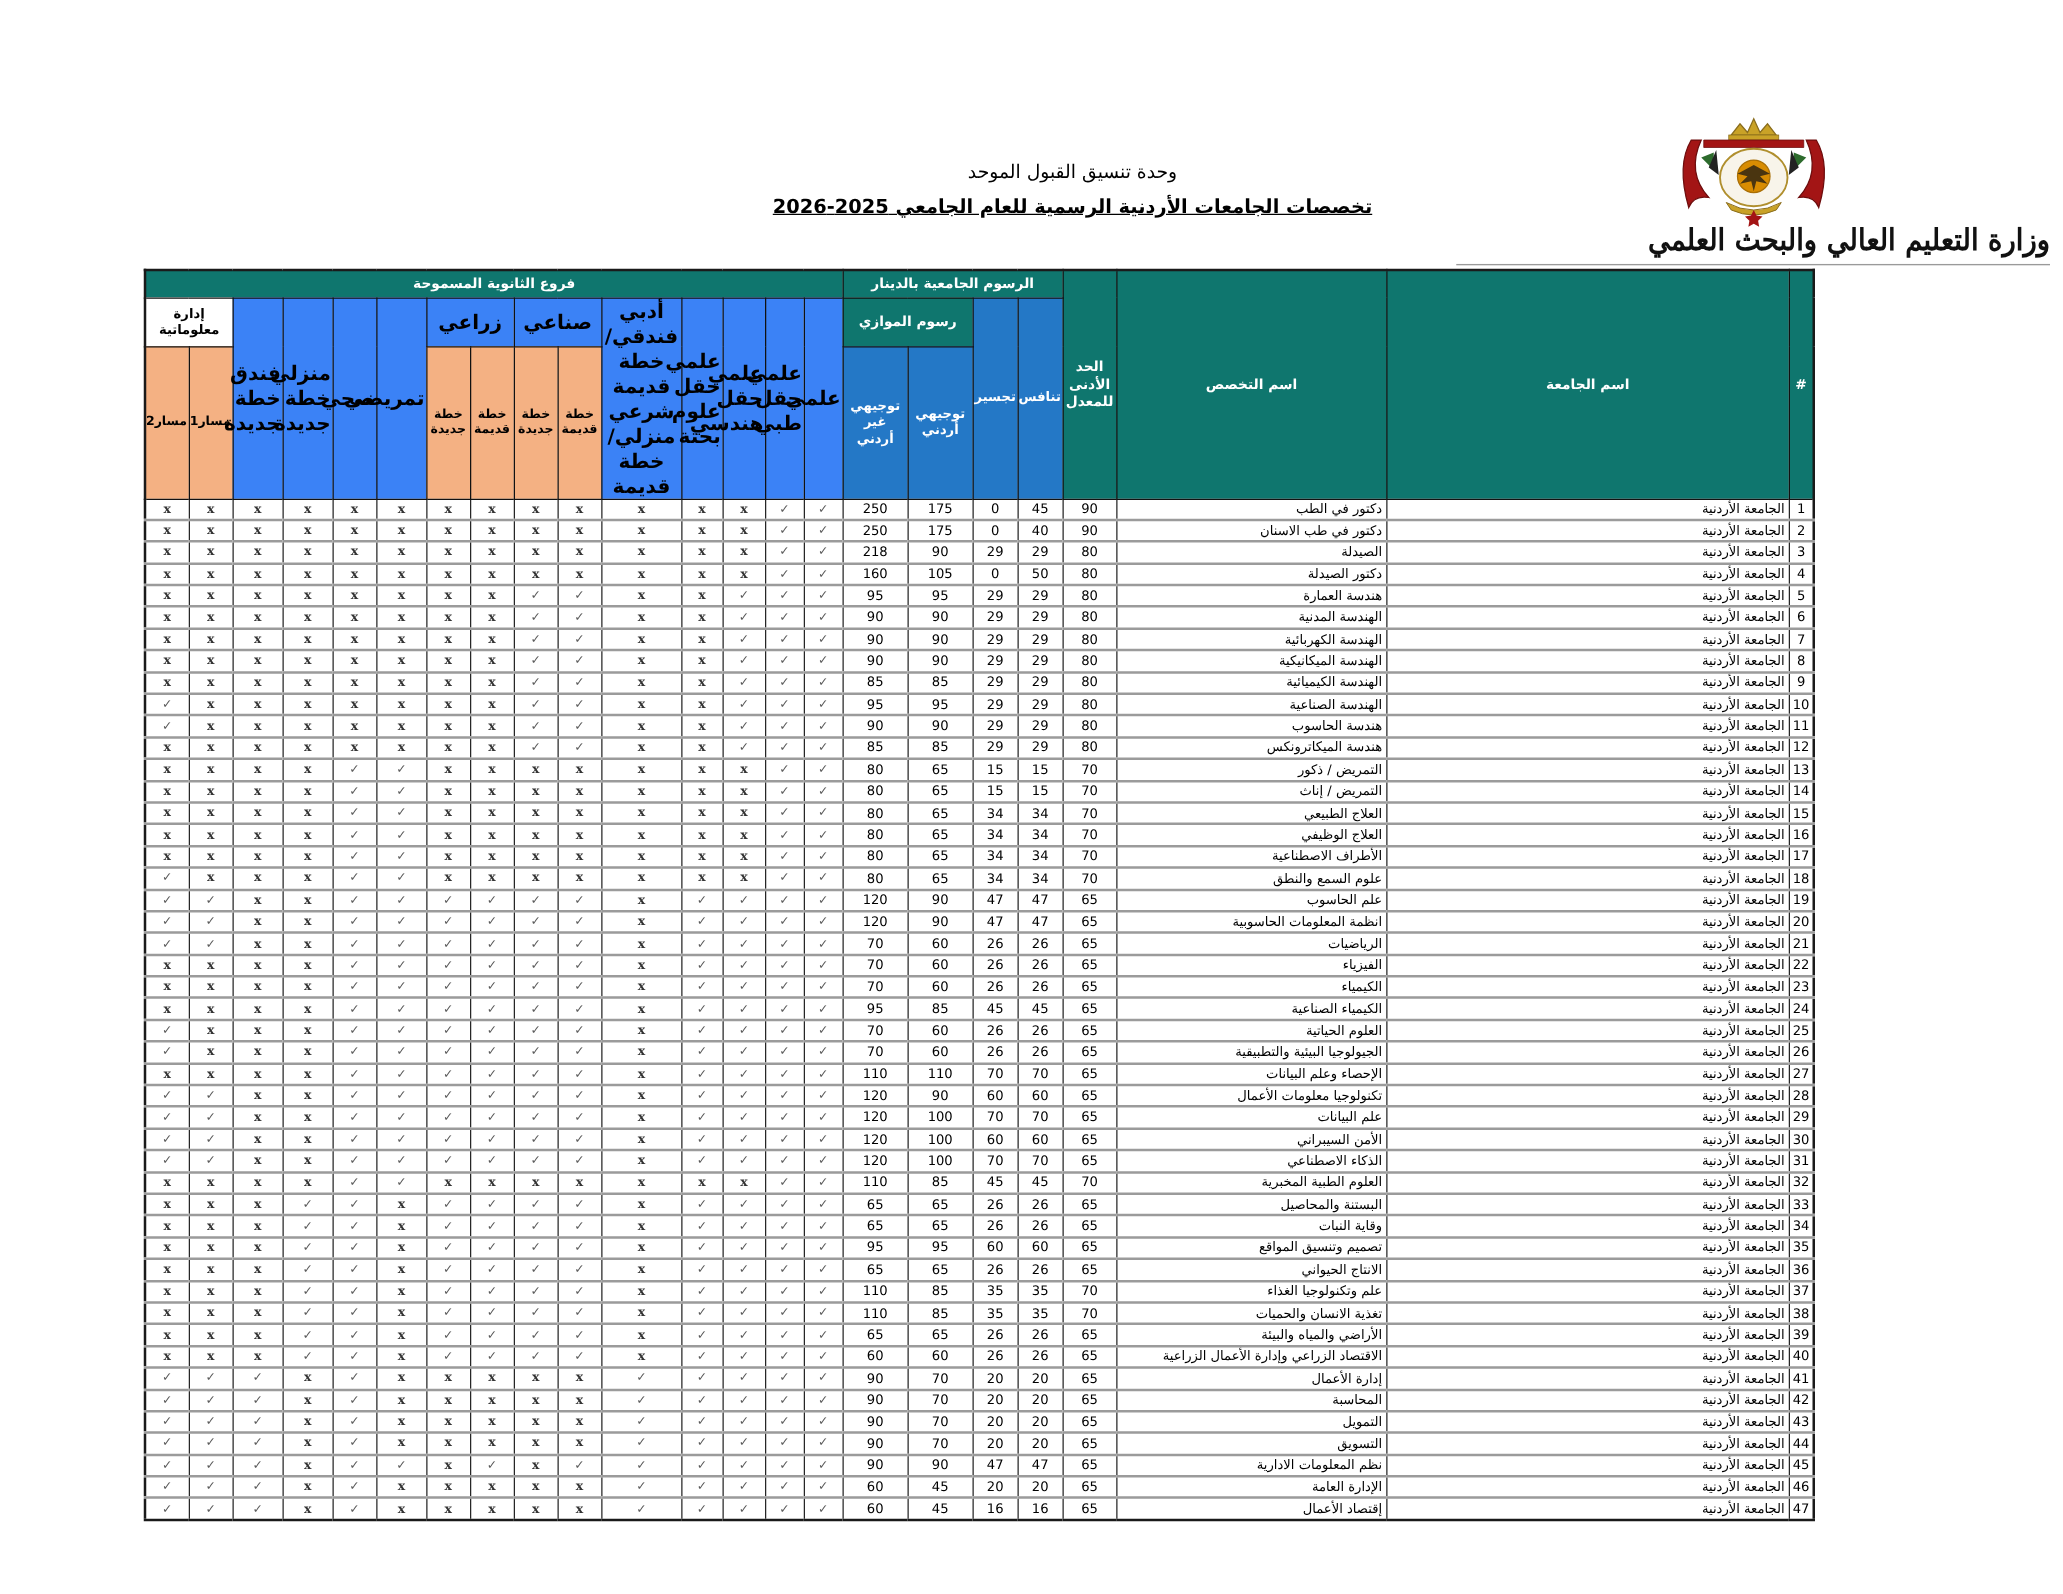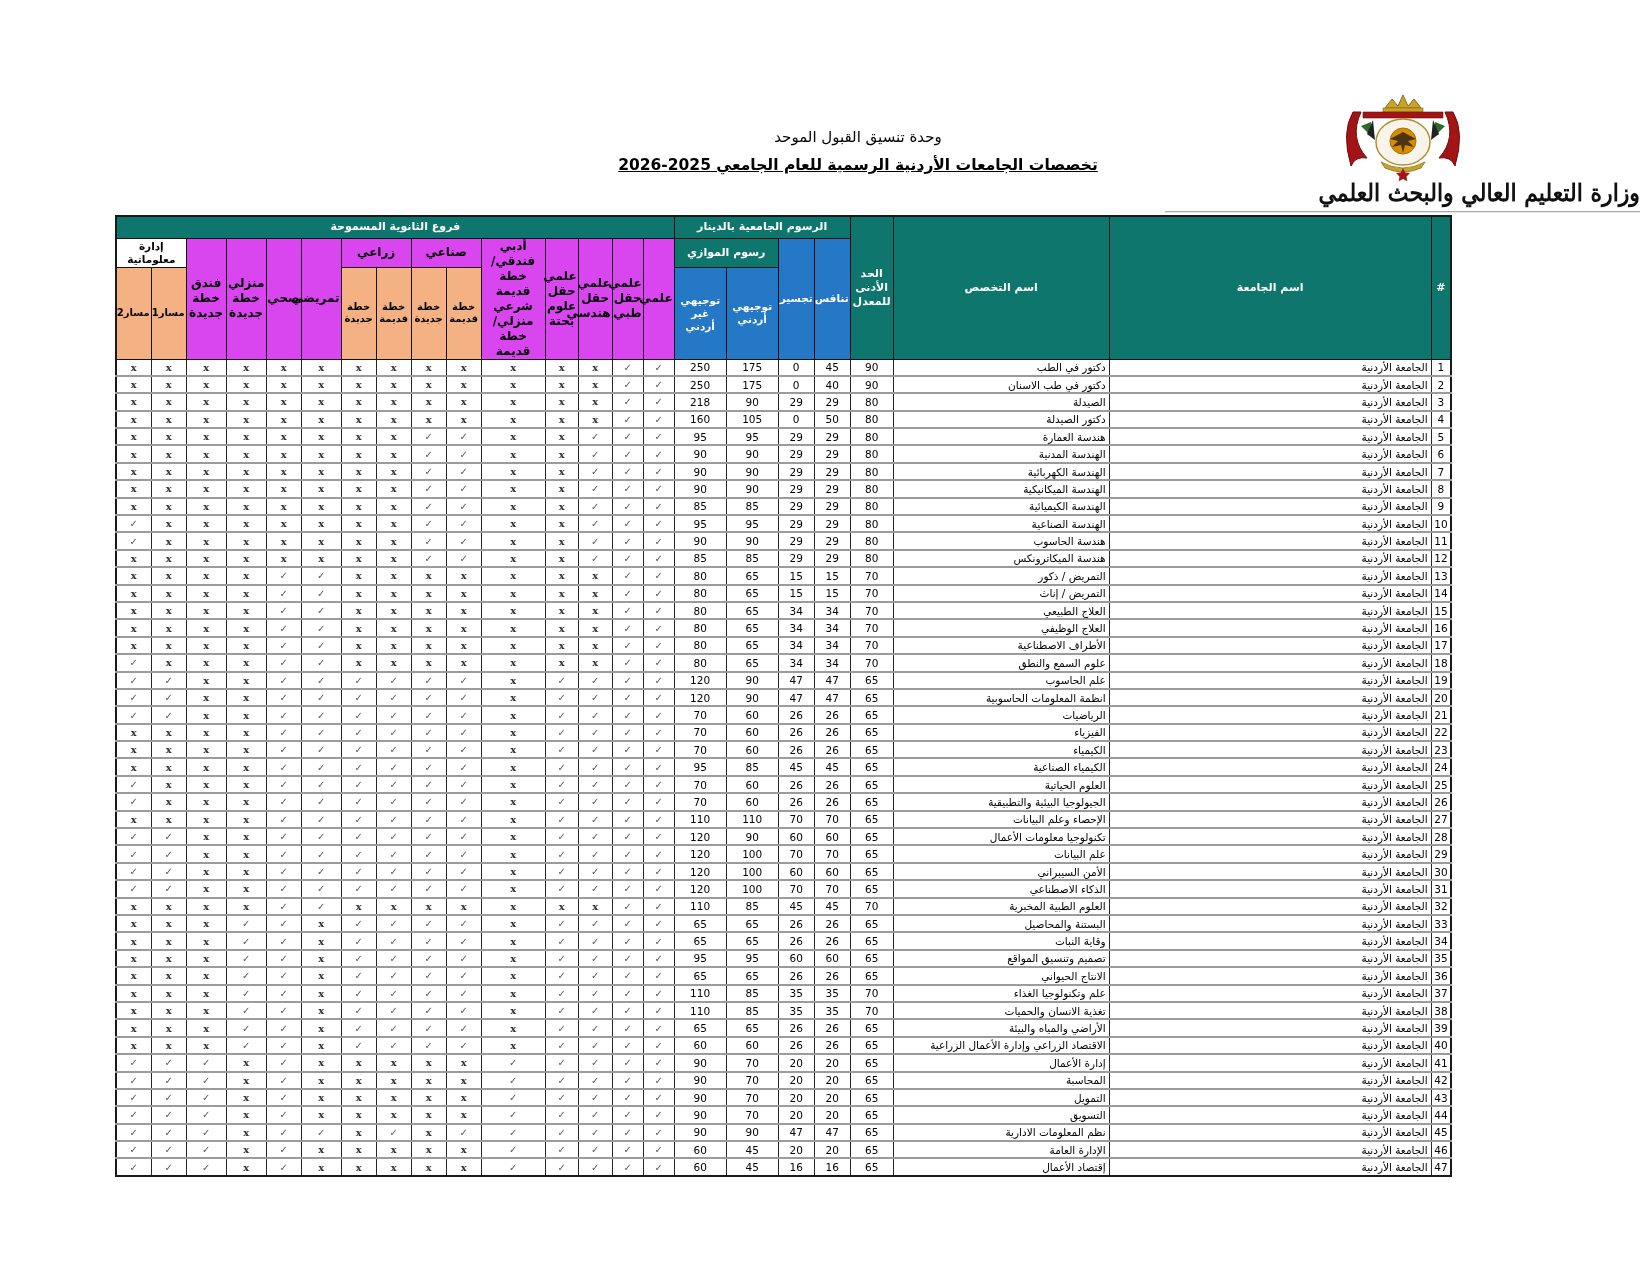--- a/index.html
+++ b/index.html
@@ -22,21 +22,21 @@
   
   .tablewrap{position:absolute;top:215px;left:115px;}
   table{border-collapse:collapse;table-layout:fixed;direction:rtl;width:1337px;border:2px solid #1a1a1a;background:#fff;}
   thead th{
     border:1px solid #111;padding:0 1px;vertical-align:middle;text-align:center;
     font-weight:bold;white-space:pre-line;line-height:1.25;
   }
   tr.r1{height:22px;} tr.r2{height:24px;} tr.r3{height:84px;}
   .h-dark  {background:#0f766e;color:#fff;font-size:11px;}
   .h-blue  {background:#2478C6;color:#fff;font-size:10.5px;}
-  .h-yellow{background:#d946ef;color:#000;font-size:12px;}
+  .h-yellow{background:#3b82f6;color:#000;font-size:16px;}
   .h-salmon{background:#F4B183;color:#000;font-size:10px;}
   .h-white {background:#ffffff;color:#000;font-size:10.5px;}
   tbody td{
     border-left:1px solid #262626;border-right:1px solid #262626;
     border-top:none;border-bottom:2px solid #9b9b9b;
     height:15.4px;padding:0 3px;font-size:10.5px;overflow:hidden;white-space:nowrap;
     background:#fff;vertical-align:middle;
   }
   tbody tr:last-child td{border-bottom:2px solid #1a1a1a;}
   td.c-num{text-align:center;padding:0 1px;}

